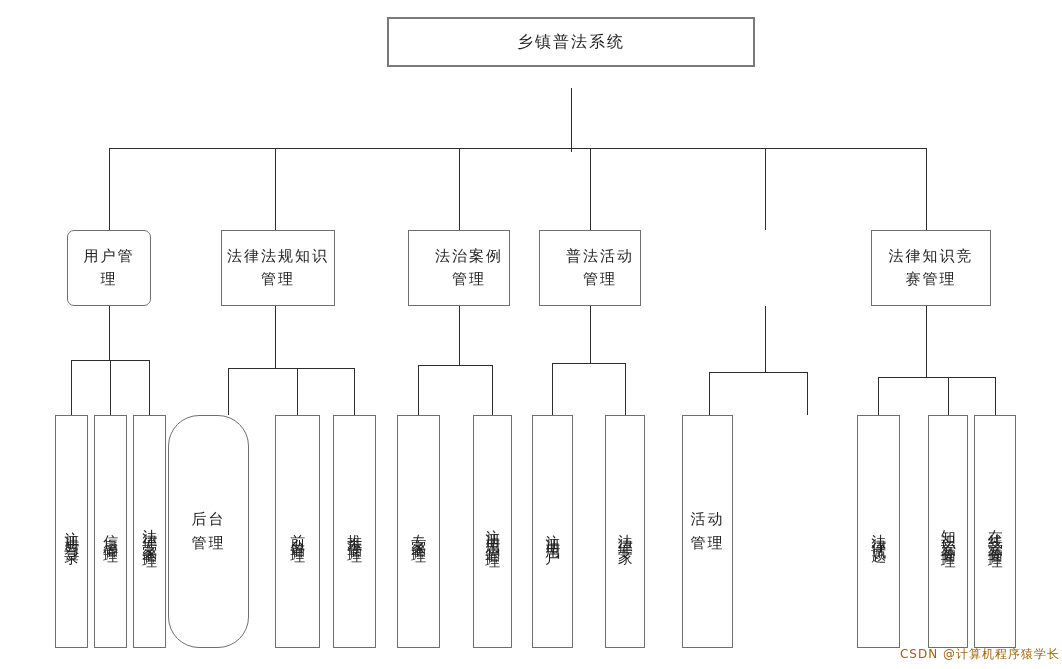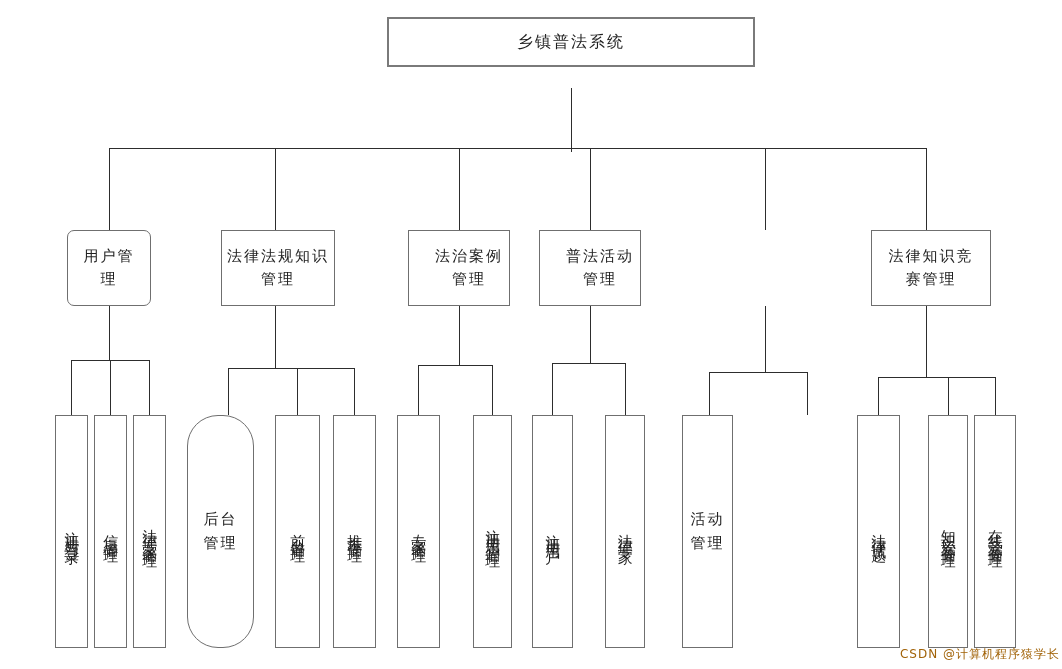--- a/index.html
+++ b/index.html
@@ -106,21 +106,21 @@
   <div class="node leaf" style="left:55px; width:33px;">
     <span class="v-text">注册与登录</span>
   </div>
   <div class="node leaf" style="left:94px; width:33px;">
     <span class="v-text">信息管理</span>
   </div>
   <div class="node leaf" style="left:133px; width:33px;">
     <span class="v-text">法律专家管理</span>
   </div>
 
-  <div class="node leaf" style="left:187px; width:67px;border-radius:31px;">
+  <div class="node leaf" style="left:168px; width:81px;border-radius:31px;">
     <span class="w2">后台管理</span>
   </div>
   <div class="node leaf" style="left:275px; width:45px;">
     <span class="v-text">前台管理</span>
   </div>
   <div class="node leaf" style="left:333px; width:43px;">
     <span class="v-text">推荐管理</span>
   </div>
 
   <div class="node leaf" style="left:397px; width:43px;">

